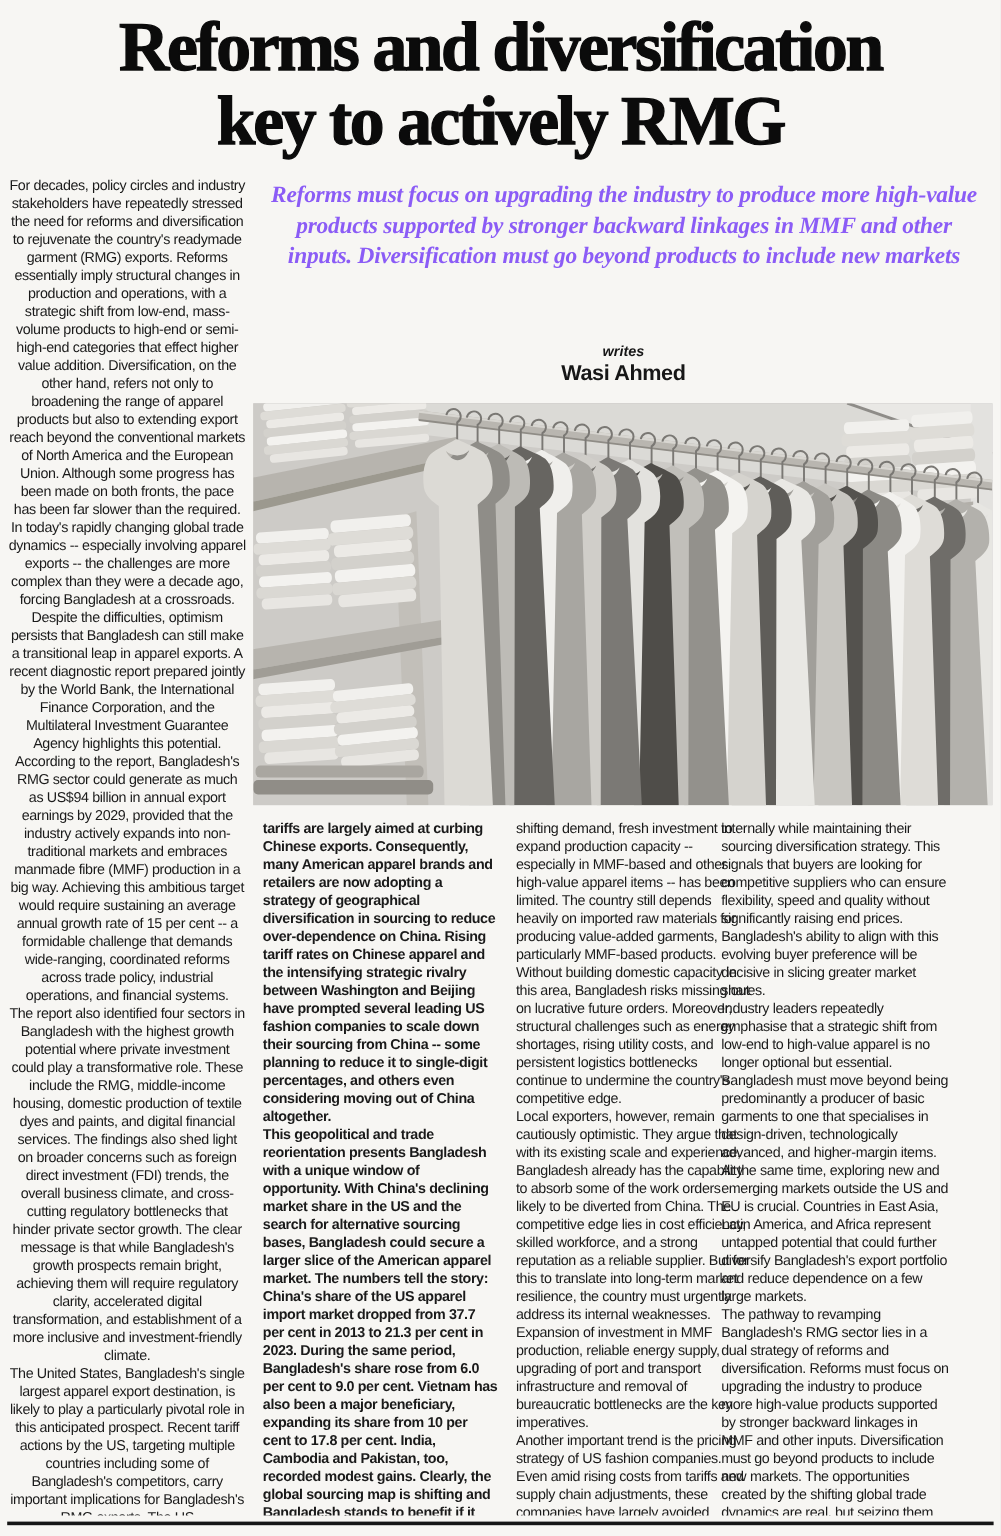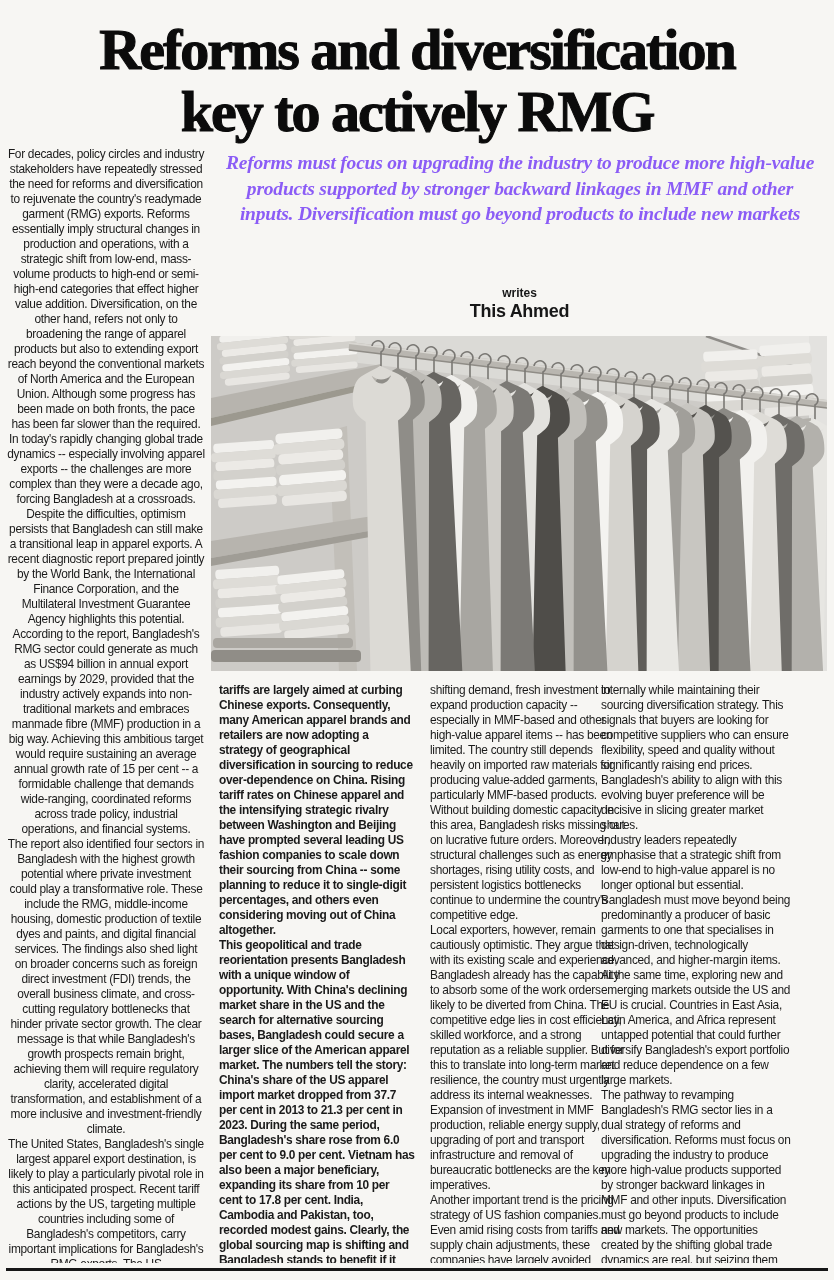--- a/index.html
+++ b/index.html
@@ -1,28 +1,28 @@
 <!DOCTYPE html>
 <html><head>
 <meta charset="utf-8">
 <style>
   html,body{margin:0;padding:0;background:#e8e7e5;}
   #page{position:relative;width:834px;height:1280px;background:#f7f6f3;overflow:hidden;
         font-family:"Liberation Sans",sans-serif;color:#171717;}
   
-  .headline{position:absolute;top:19px;left:0;width:834px;text-align:center;
+  .headline{position:absolute;top:8px;left:0;width:834px;text-align:center;
     font-family:"Liberation Serif",serif;font-weight:bold;color:#0b0b0b;
     font-size:58px;line-height:62px;letter-spacing:-2px;-webkit-text-stroke:1.1px #0b0b0b;}
   
   .standfirst{position:absolute;left:222px;top:150px;width:596px;text-align:center;
     font-family:"Liberation Serif",serif;font-style:italic;font-weight:bold;
     font-size:19.5px;line-height:25.5px;color:#8b5cf6;letter-spacing:-0.2px;}
   
   .byline{position:absolute;left:213px;top:286px;width:613px;text-align:center;}
-  .byline .writes{font-size:12px;font-weight:bold;line-height:14px;}
+  .byline .writes{font-size:12px;font-weight:bold;font-style:italic;line-height:14px;}
   .byline .author{font-size:18px;font-weight:bold;line-height:22px;letter-spacing:-0.3px;}
   
   .photo{position:absolute;left:211px;top:336px;width:616px;height:335px;overflow:hidden;
     background:#cdcbc7;}
   .photo svg{display:block;}
   
   .col{position:absolute;overflow:hidden;font-size:11.9px;line-height:15px;
     letter-spacing:-0.3px;color:#1a1a1a;text-align:left;}
   .col p{margin:0;}
   #col1{left:7px;top:147px;width:198px;height:1116px;text-align:center;}
@@ -38,21 +38,21 @@
 
   <div class="headline">
     <div>Reforms and diversification</div>
     <div>key to actively RMG</div>
   </div>
 
   <div class="standfirst">Reforms must focus on upgrading the industry to produce more high-value products supported by stronger backward linkages in MMF and other inputs. Diversification must go beyond products to include new markets</div>
 
   <div class="byline">
     <div class="writes">writes</div>
-    <div class="author">This Ahmed</div>
+    <div class="author">Wasi Ahmed</div>
   </div>
 
   <div class="photo" role="img" aria-label="Grayscale photograph of readymade garments: rows of t-shirts on hangers along a rail with stacks of folded shirts on shelves at both sides">
     <svg width="616" height="335" viewBox="0 0 616 335" xmlns="http://www.w3.org/2000/svg">
       <defs>
         <g id="foldpile">
           <rect x="0" y="0" width="64" height="8" rx="3.5" fill="#f1f0ed"></rect>
           <rect x="-3" y="8" width="68" height="8" rx="3.5" fill="#dedcd7"></rect>
           <rect x="1" y="16" width="62" height="8" rx="3.5" fill="#eceae6"></rect>
           <rect x="-2" y="24" width="66" height="8" rx="3.5" fill="#d3d1cc"></rect>

